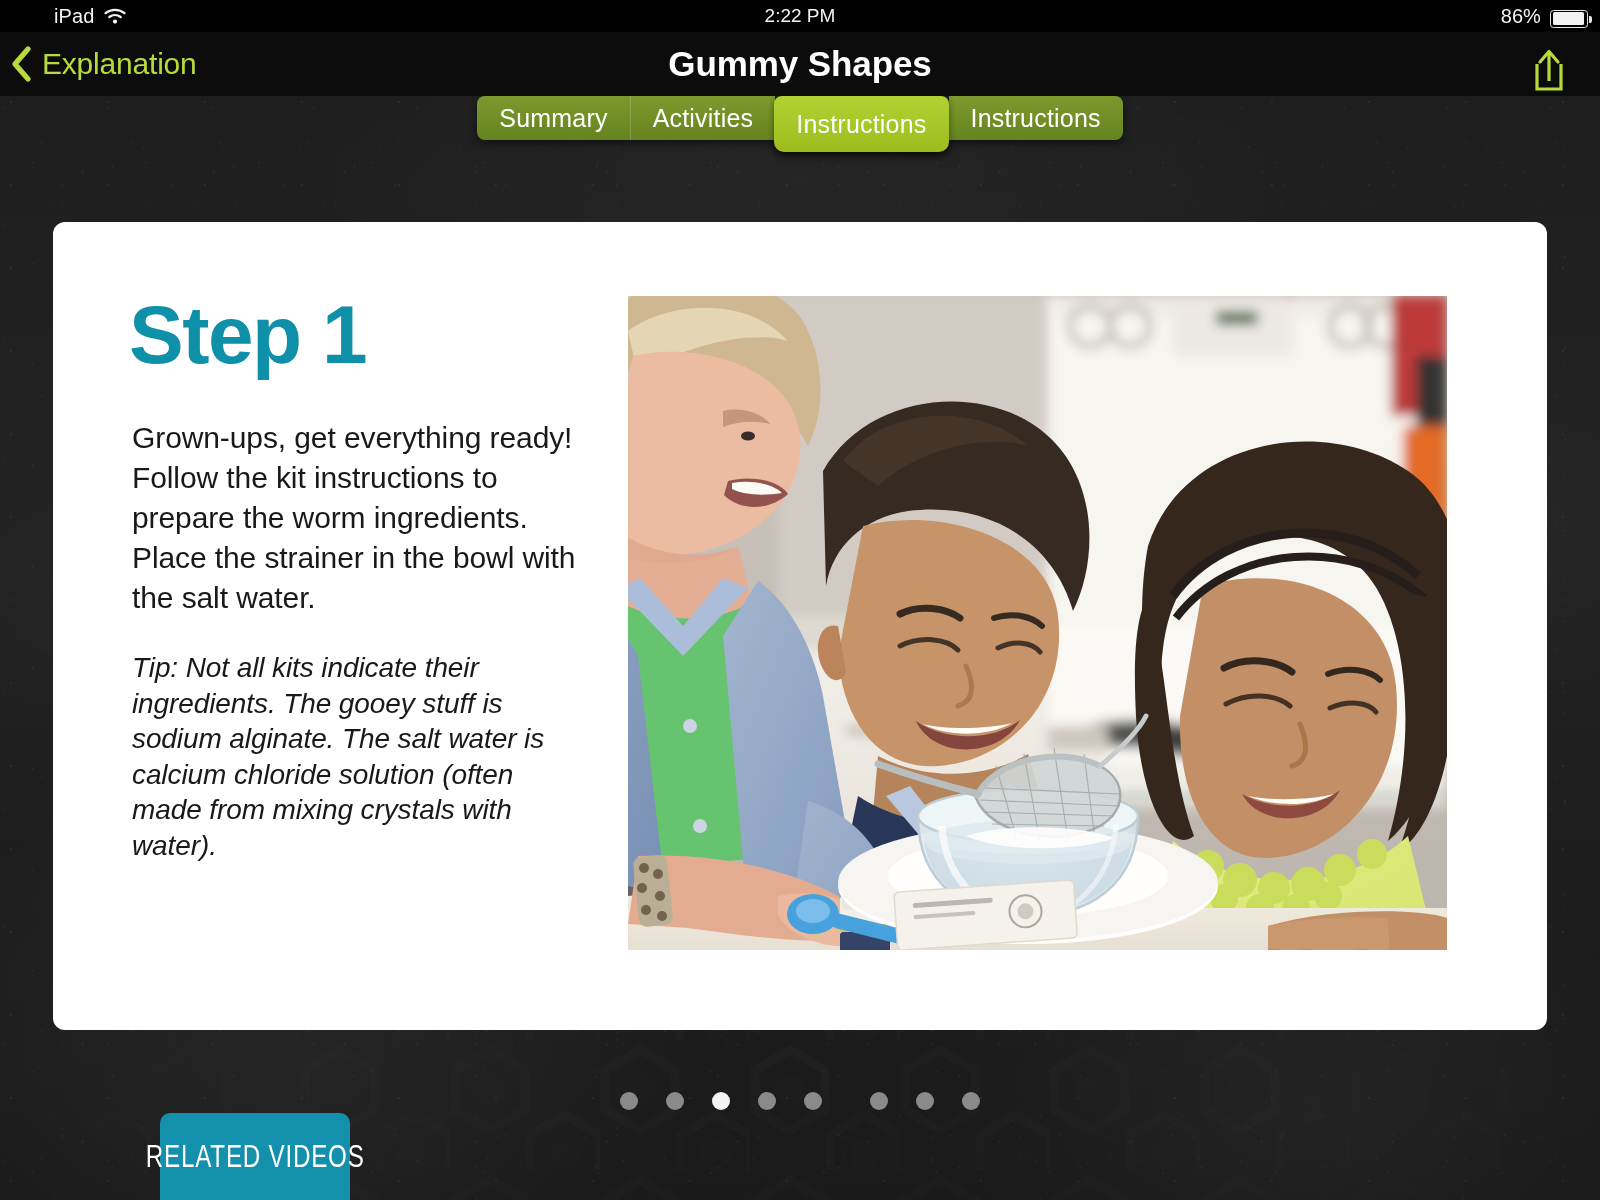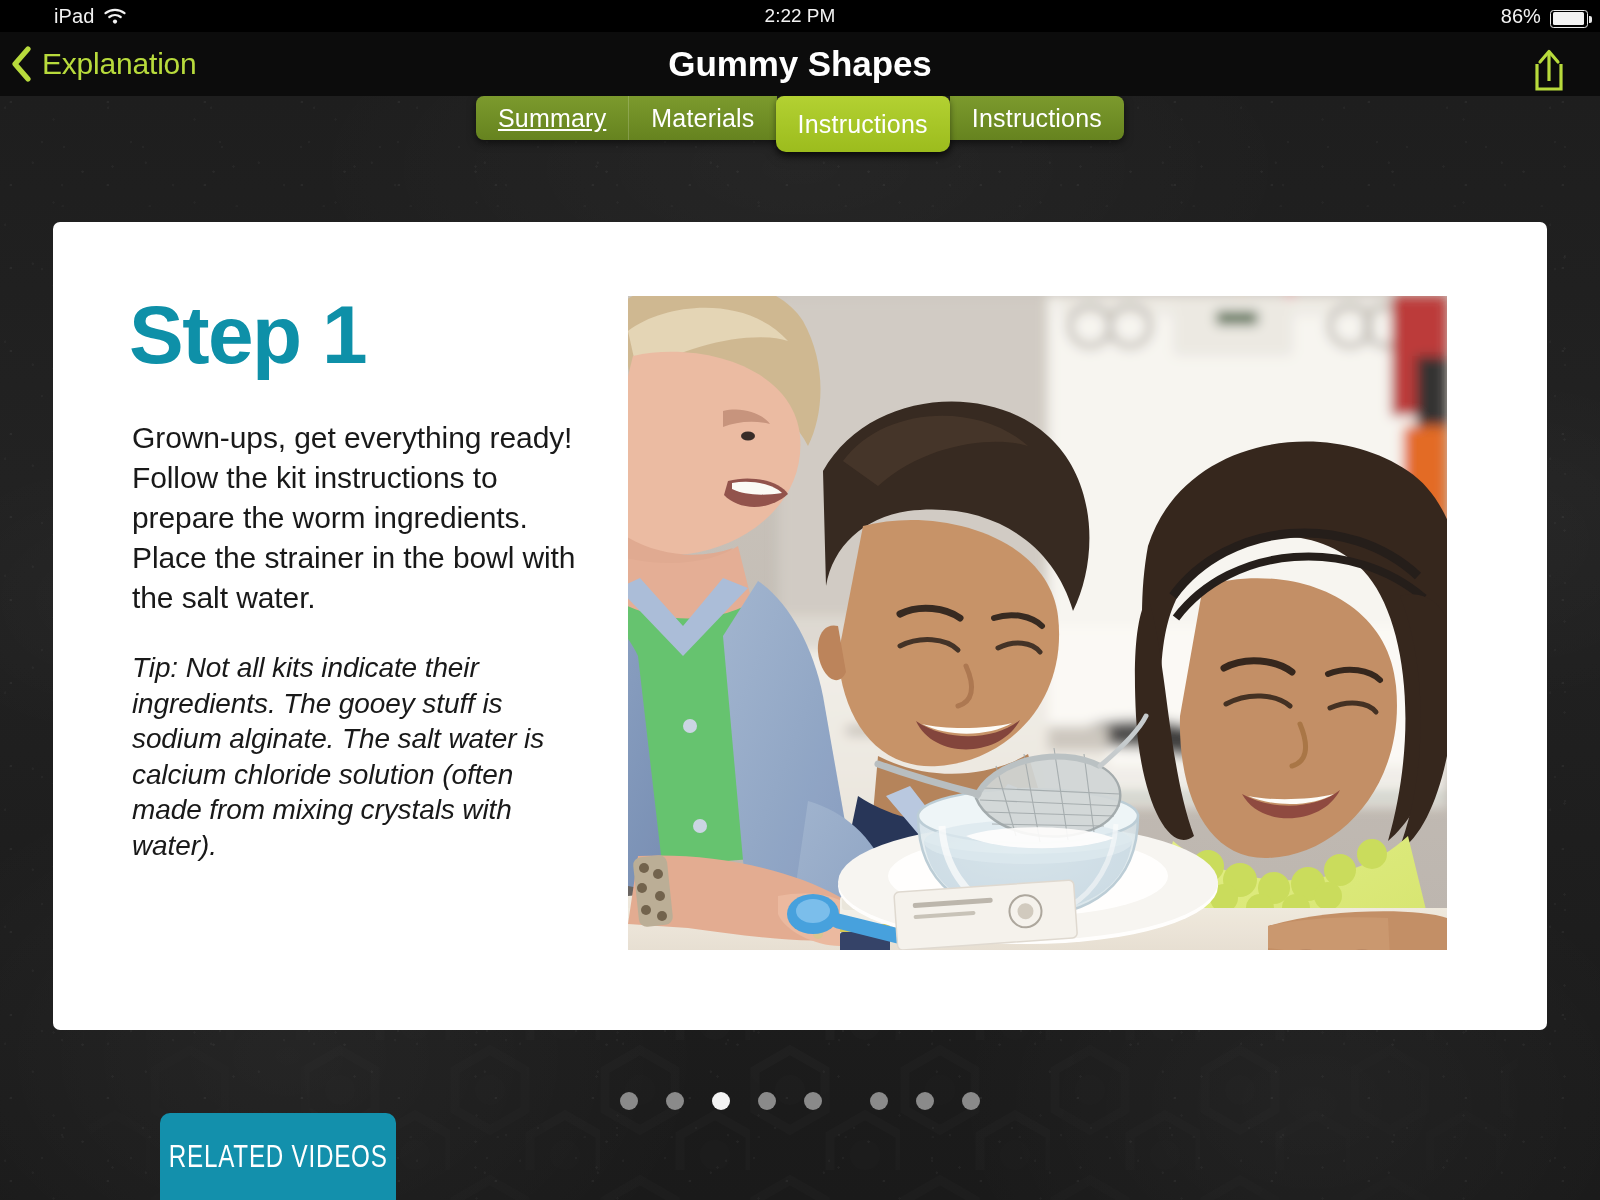--- a/index.html
+++ b/index.html
@@ -150,21 +150,20 @@
     color: #ffffff;
     font-size: 25px;
     letter-spacing: 0.2px;
     cursor: pointer;
     background: linear-gradient(180deg, #7c9a2d 0%, #66831f 100%);
     white-space: nowrap;
   }
   .tab:first-child {
     border-top-left-radius: 8px;
     border-bottom-left-radius: 8px;
-    text-decoration: underline;
   }
   .tab:last-child {
     border-top-right-radius: 8px;
     border-bottom-right-radius: 8px;
   }
   .tab + .tab { border-left: 1px solid rgba(255,255,255,0.18); }
   .tab.active {
     height: 56px;
     background: linear-gradient(180deg, #b3d132 0%, #9cbc1d 100%);
     border-radius: 8px 8px 10px 10px;
@@ -174,21 +173,21 @@
     margin-left: -1px;
   }
   .tab.active + .tab { border-left: none; }
 
   
   #content-card {
     position: absolute;
     left: 53px; top: 222px;
     width: 1494px; height: 808px;
     background: #ffffff;
-    border-radius: 7px;
+    border-radius: 12px;
     z-index: 10;
     padding-left: 24px;
   }
 
   #step-title {
     position: absolute;
     left: 76px; top: 72px;
     color: #0e90a8;
     font-size: 82px;
     font-weight: bold;
@@ -238,21 +237,21 @@
     background: #8a8a8a;
     cursor: pointer;
   }
   .dot.active { background: #f4f4f4; }
   .dot.gap-before { margin-left: 20px; }
 
   
   #related-videos {
     position: absolute;
     left: 160px; top: 1113px;
-    width: 236px; height: 87px;
+    width: 190px; height: 87px;
     background: #1390ac;
     border-radius: 10px 10px 0 0;
     display: flex; align-items: center; justify-content: center;
     cursor: pointer;
     z-index: 16;
   }
   #related-videos-label {
     color: #ffffff;
     font-size: 31px;
     letter-spacing: 1px;
@@ -322,21 +321,21 @@
     <svg id="share-button" viewBox="0 0 42 44">
       <path d="M9 16 L9 41 L33 41 L33 16" fill="none" stroke="#b8db3c" stroke-width="3.2" stroke-linejoin="miter"></path>
       <path d="M21 33 L21 4" fill="none" stroke="#b8db3c" stroke-width="3.2" stroke-linecap="butt"></path>
       <path d="M12 14 L21 3.5 L30 14" fill="none" stroke="#b8db3c" stroke-width="3.2" stroke-linecap="round" stroke-linejoin="round"></path>
     </svg>
   </div>
 
   <div id="tab-bar">
     <div id="tab-strip">
       <div class="tab">Summary</div>
-      <div class="tab">Materials</div>
+      <div class="tab">Activities</div>
       <div class="tab active">Instructions</div>
       <div class="tab">Instructions</div>
     </div>
   </div>
 
   <div id="content-card">
 
     <div id="step-title">Step 1</div>
     <div id="step-tip">Tip: Not all kits indicate their ingredients. The gooey stuff is sodium alginate. The salt water is calcium chloride solution (often made from mixing crystals with water).</div>
     <div id="step-body">Grown-ups, get everything ready! Follow the kit instructions to prepare the worm ingredients. Place the strainer in the bowl with the salt water.</div>

